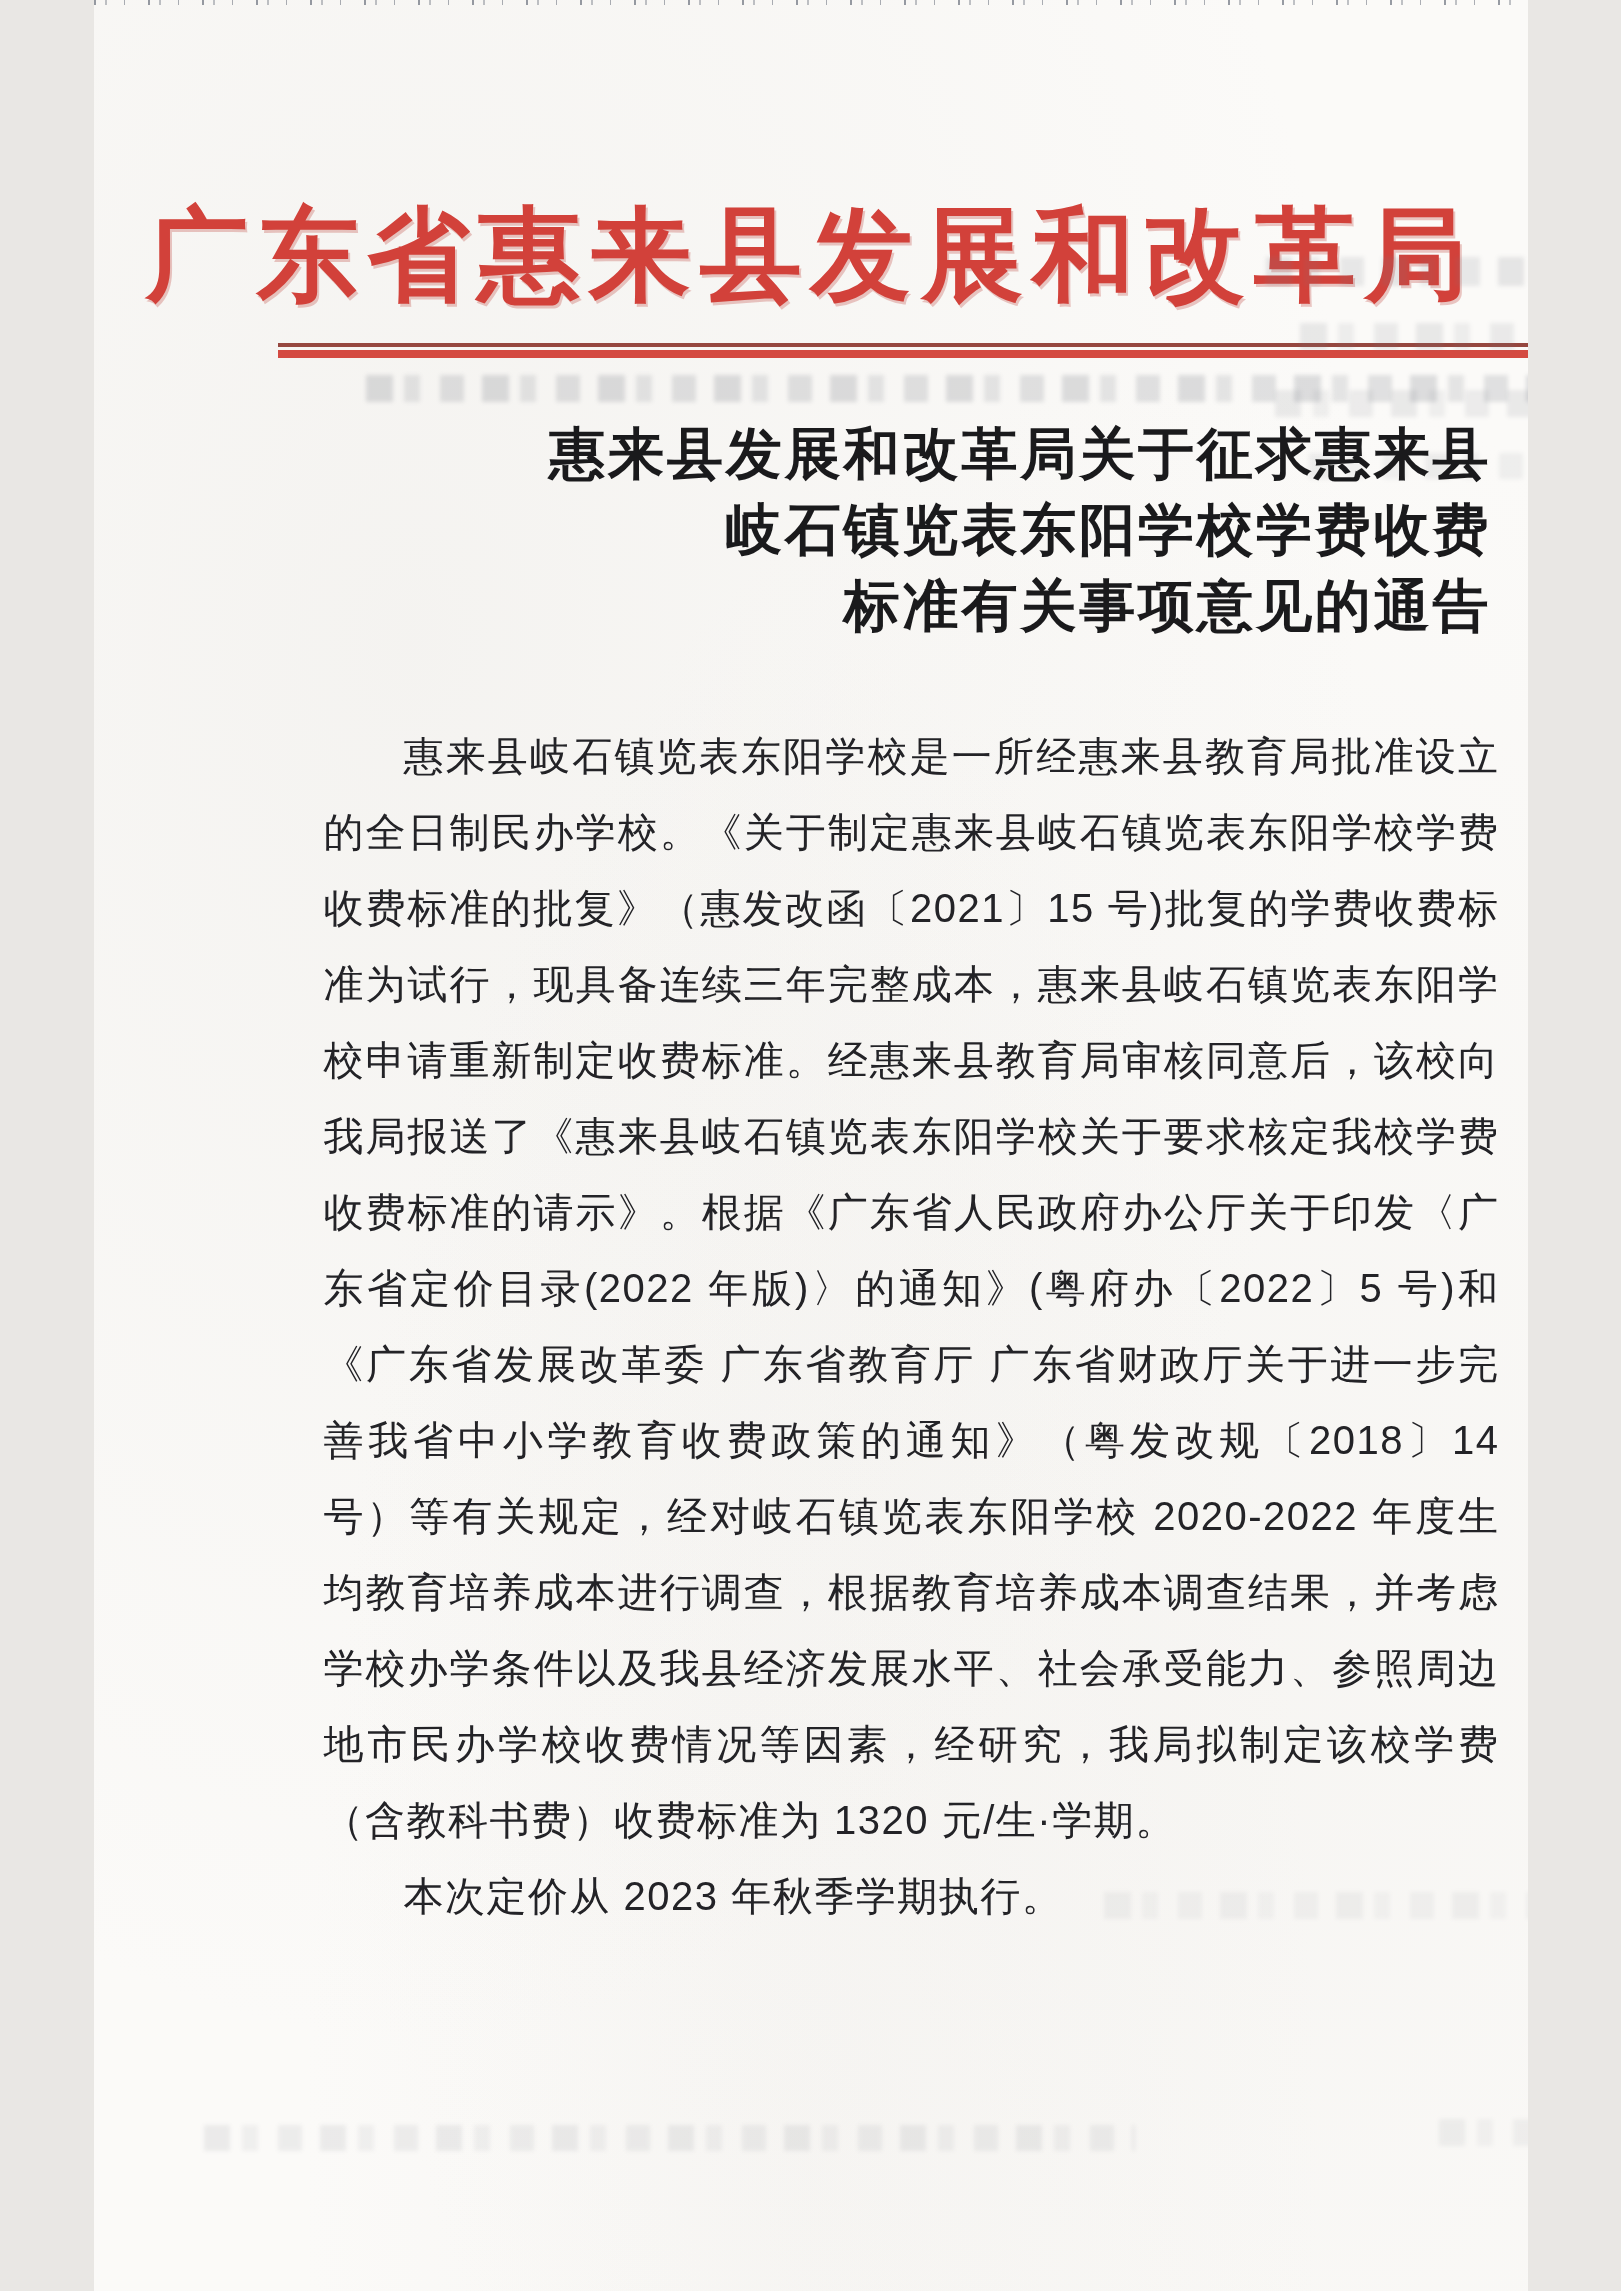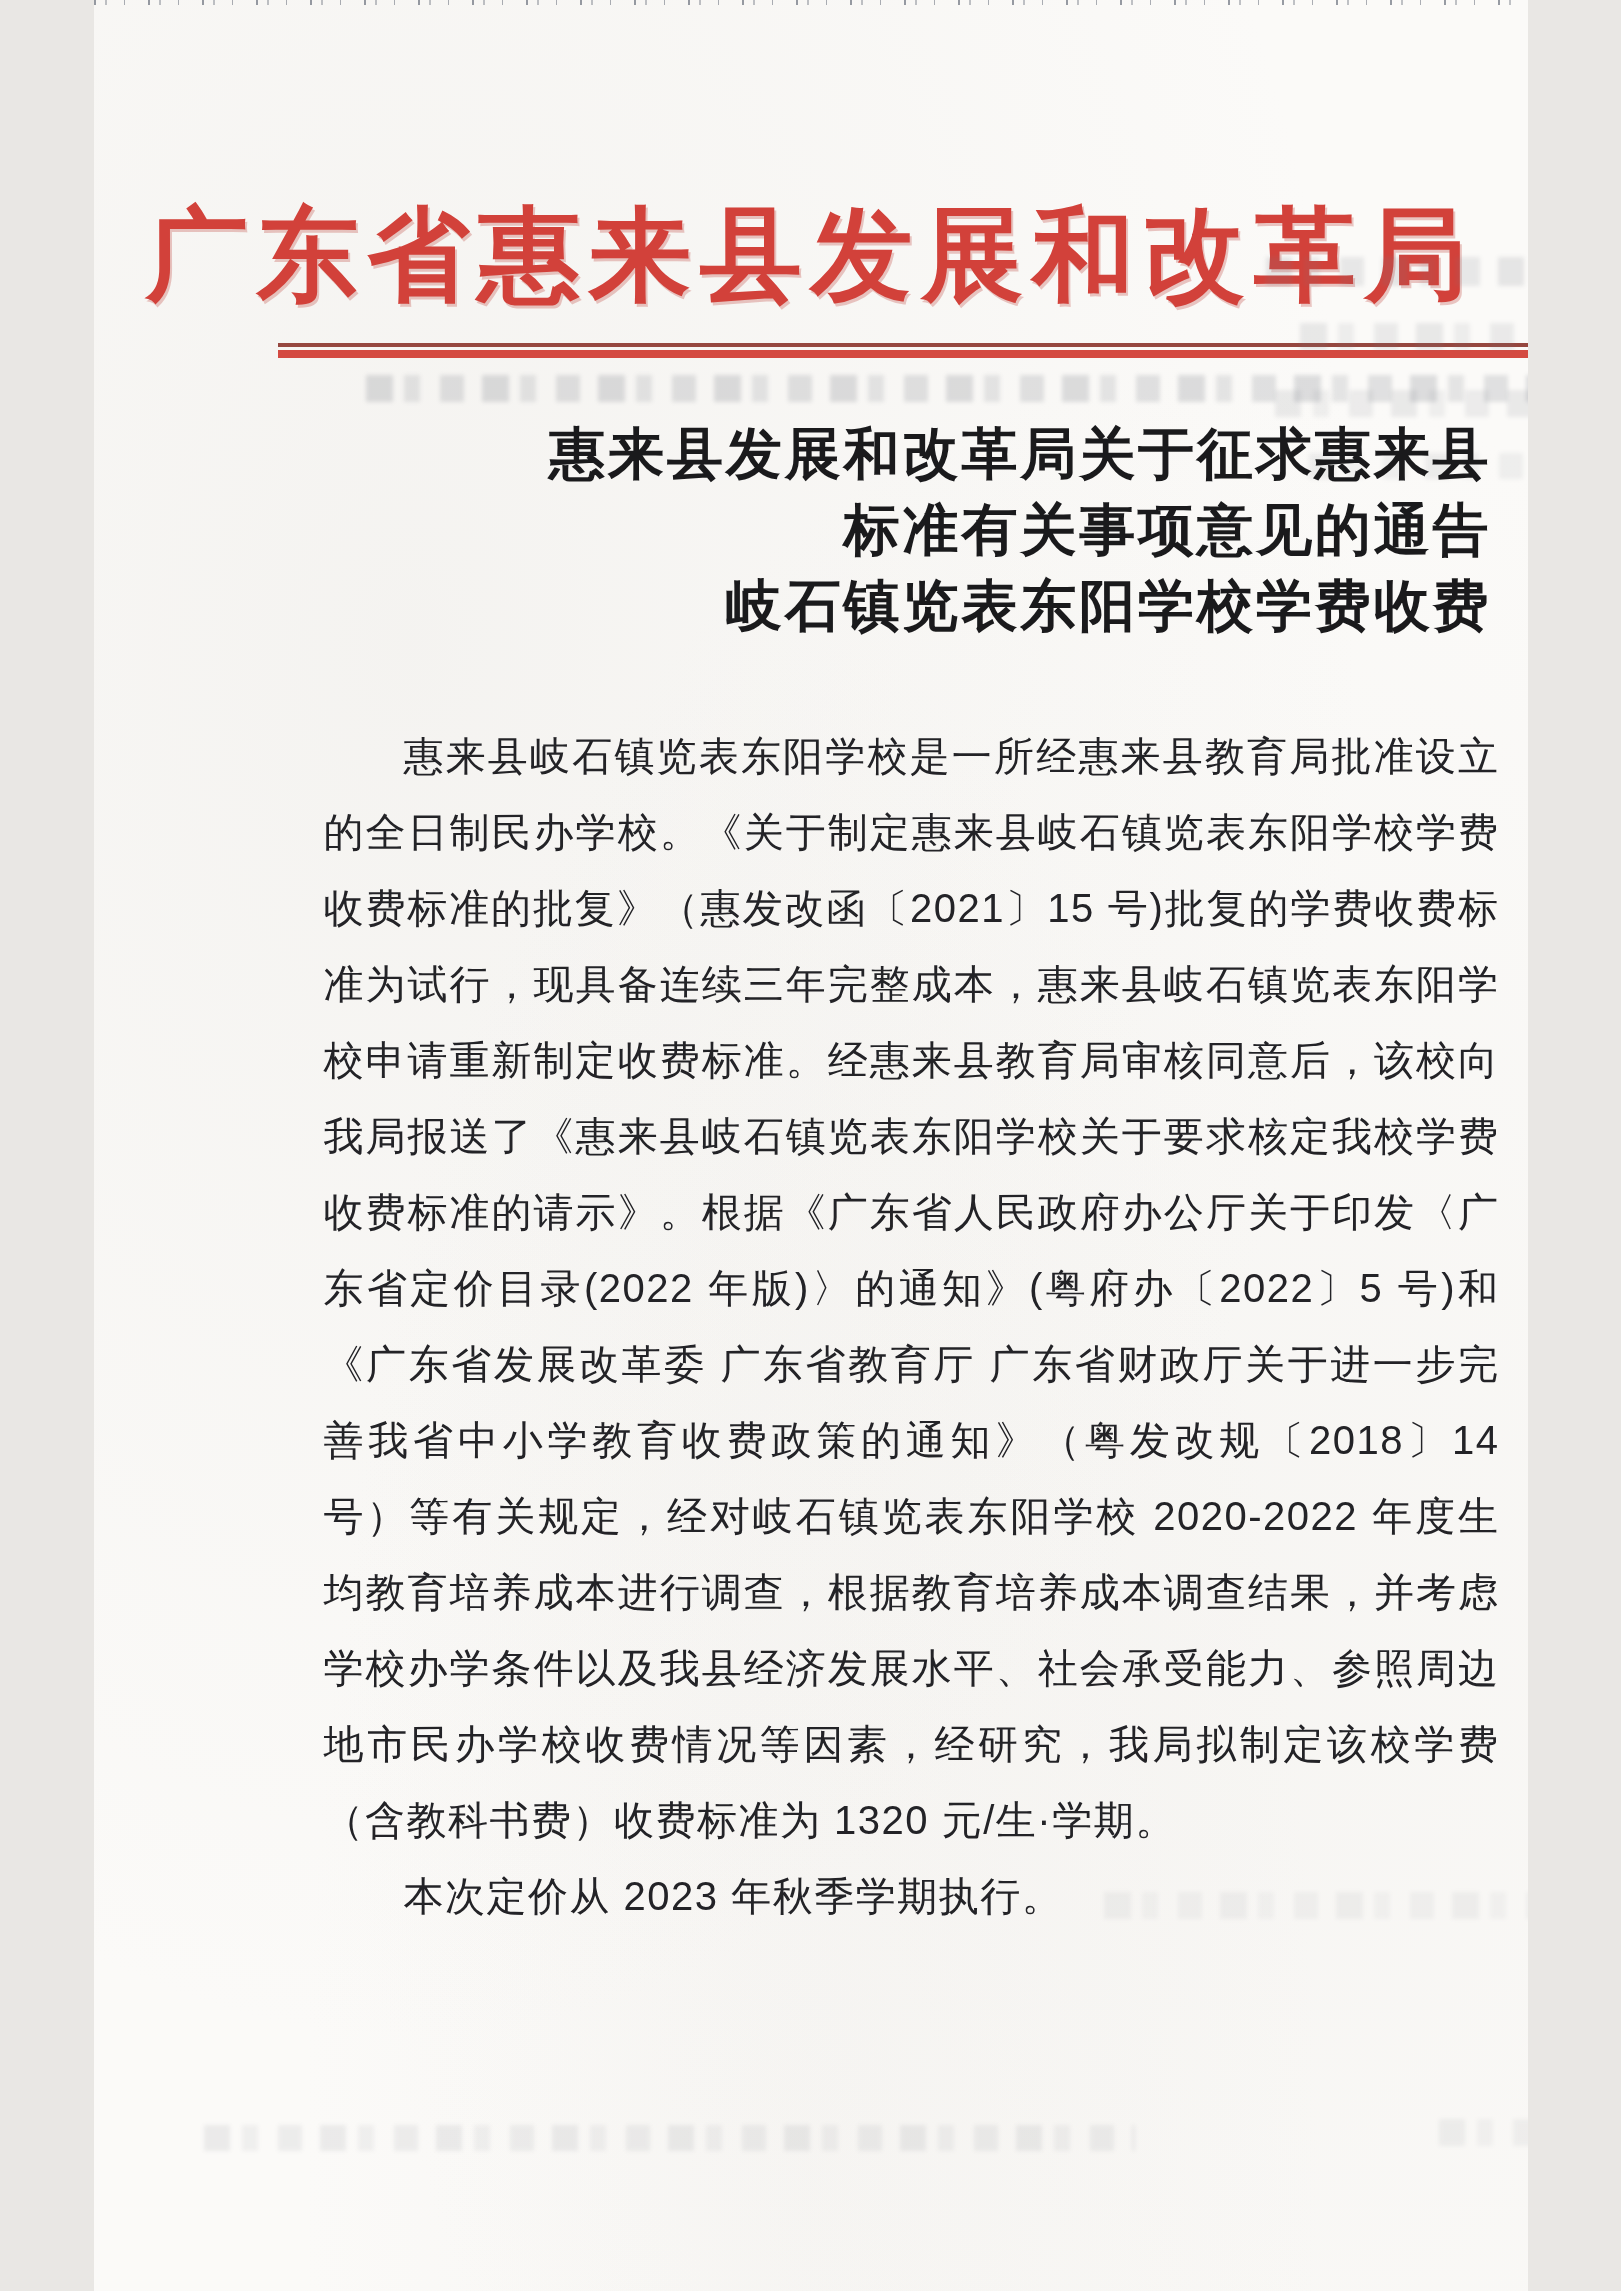--- a/index.html
+++ b/index.html
@@ -98,22 +98,22 @@
   </div>
 
   <div class="smudge ghost-under-rule"></div>
   <div class="smudge ghost-topright-1"></div>
   <div class="smudge ghost-topright-2"></div>
   <div class="smudge ghost-topright-3"></div>
   <div class="smudge ghost-topright-4"></div>
 
   <div class="notice-title">
     <div>惠来县发展和改革局关于征求惠来县</div>
+    <div>岐石镇览表东阳学校学费收费</div>
     <div>标准有关事项意见的通告</div>
-    <div>岐石镇览表东阳学校学费收费</div>
   </div>
 
   <div class="body-text">
     <p>惠来县岐石镇览表东阳学校是一所经惠来县教育局批准设立的全日制民办学校。《关于制定惠来县岐石镇览表东阳学校学费收费标准的批复》（惠发改函〔2021〕15 号)批复的学费收费标准为试行，现具备连续三年完整成本，惠来县岐石镇览表东阳学校申请重新制定收费标准。经惠来县教育局审核同意后，该校向我局报送了《惠来县岐石镇览表东阳学校关于要求核定我校学费收费标准的请示》。根据《广东省人民政府办公厅关于印发〈广东省定价目录(2022 年版)〉的通知》(粤府办〔2022〕5 号)和《广东省发展改革委 广东省教育厅 广东省财政厅关于进一步完善我省中小学教育收费政策的通知》（粤发改规〔2018〕14 号）等有关规定，经对岐石镇览表东阳学校 2020-2022 年度生均教育培养成本进行调查，根据教育培养成本调查结果，并考虑学校办学条件以及我县经济发展水平、社会承受能力、参照周边地市民办学校收费情况等因素，经研究，我局拟制定该校学费（含教科书费）收费标准为 1320 元/生·学期。</p>
     <p>本次定价从 2023 年秋季学期执行。</p>
   </div>
 
   <div class="smudge ghost-midright"></div>
   <div class="smudge ghost-bottom-1"></div>
   <div class="smudge ghost-bottom-2"></div>

